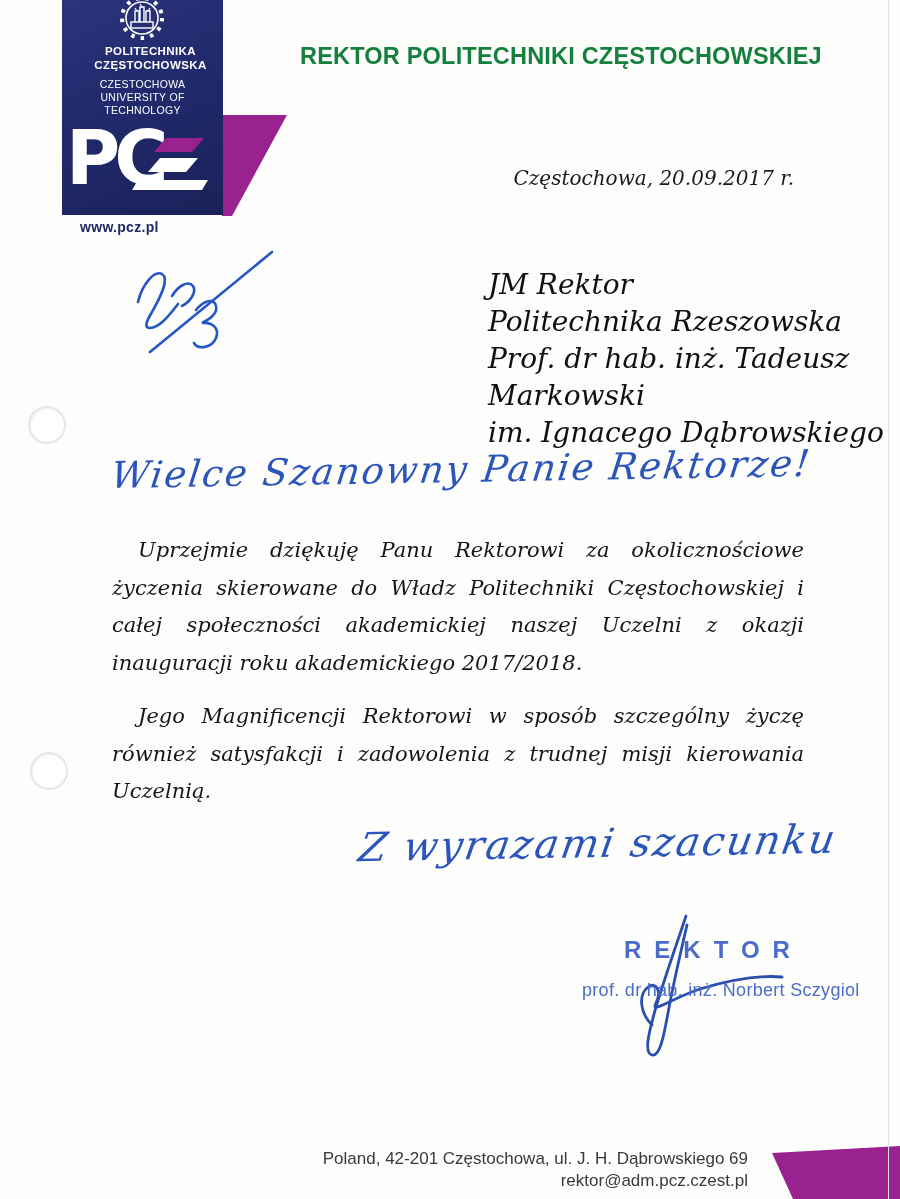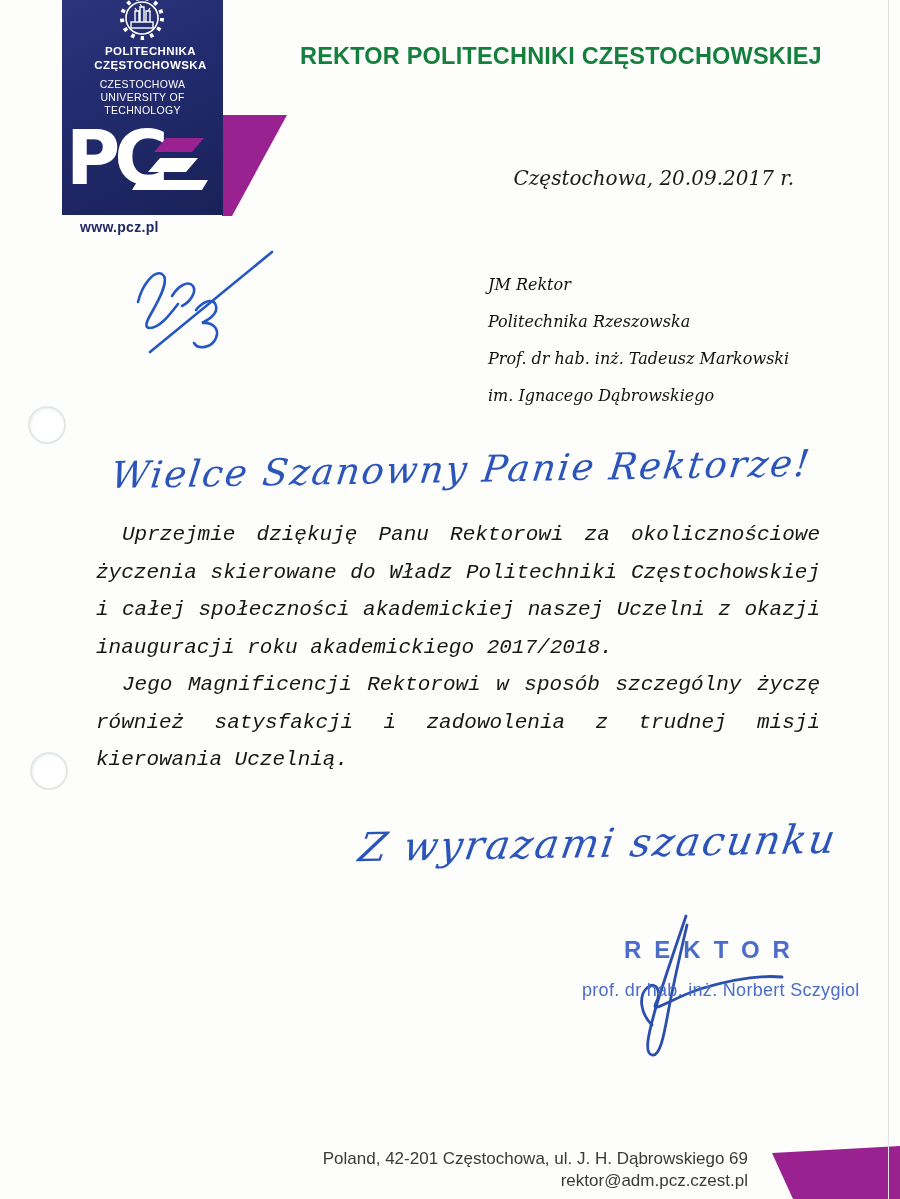--- a/index.html
+++ b/index.html
@@ -19,35 +19,35 @@
   .org-name{position:absolute;left:0;width:100%;text-align:center;color:#ffffff;}
   .org-pl{top:44px;font-weight:bold;font-size:11.5px;line-height:14px;letter-spacing:.4px;padding-left:8px;}
   .org-en{top:78px;font-weight:500;font-size:10.5px;line-height:13px;letter-spacing:.3px;}
   .org-name span{display:block;}
   .pcz-logotype{position:absolute;left:6px;top:118px;}
   .website{position:absolute;left:80px;top:219px;font-weight:bold;font-size:14px;color:#1f2a66;letter-spacing:.3px;}
   
   .header-title{position:absolute;left:300px;top:40px;font-size:23.5px;font-weight:600;color:#15803d;line-height:32px;letter-spacing:.2px;}
   .dateline{position:absolute;right:106px;top:166px;font-family:"DejaVu Serif",serif;font-style:italic;font-size:20px;color:#1b1b1b;}
   
-  .addressee{position:absolute;left:488px;top:266px;font-family:"DejaVu Serif",serif;font-style:italic;font-weight:500;font-size:16px;line-height:37px;color:#101010;}
+  .addressee{position:absolute;left:488px;top:266px;font-family:"DejaVu Serif",serif;font-style:italic;font-weight:500;font-size:28px;line-height:37px;color:#101010;}
   
   .hand{font-family:"DejaVu Serif",serif;font-style:italic;color:#2b55bb;white-space:nowrap;}
   .salutation{position:absolute;left:112px;top:448px;font-size:37px;letter-spacing:2px;transform:skewX(-8deg) rotate(-1deg);}
   .closing{position:absolute;left:360px;top:820px;font-size:40px;letter-spacing:2px;transform:skewX(-10deg) rotate(-1deg);}
   .initials,.signature{position:absolute;}
   .initials{left:120px;top:240px;}
   .signature{left:560px;top:895px;}
   
   .body-text{
     position:absolute;left:96px;top:516px;width:724px;
     font-family:"DejaVu Serif",serif;font-style:italic;font-size:21px;
     line-height:37.5px;color:#161616;text-align:justify;
   }
-  .body-text p{margin:0;text-indent:26px;font-family:Liberation Mono, monospace;}
+  .body-text p{margin:16px;text-indent:26px;}
   
   .stamp{position:absolute;left:624px;top:936px;font-weight:bold;font-size:24px;letter-spacing:13px;color:#4b6dc9;}
   .stamp-name{position:absolute;left:582px;top:980px;font-size:18px;color:#4b6dc9;letter-spacing:.3px;}
   
   .footer{position:absolute;right:152px;top:1148px;text-align:right;font-size:17px;line-height:22px;color:#3a3a3a;}
   .footer-flag{left:740px;top:1100px;}
   
   .punch-hole{position:absolute;width:34px;height:34px;border-radius:50%;border:2px solid #e2e7e7;background:#ffffff;box-shadow:inset 1px 1px 3px #edf1f1;}
   .hole-1{left:28px;top:406px;}
   .hole-2{left:30px;top:752px;}

